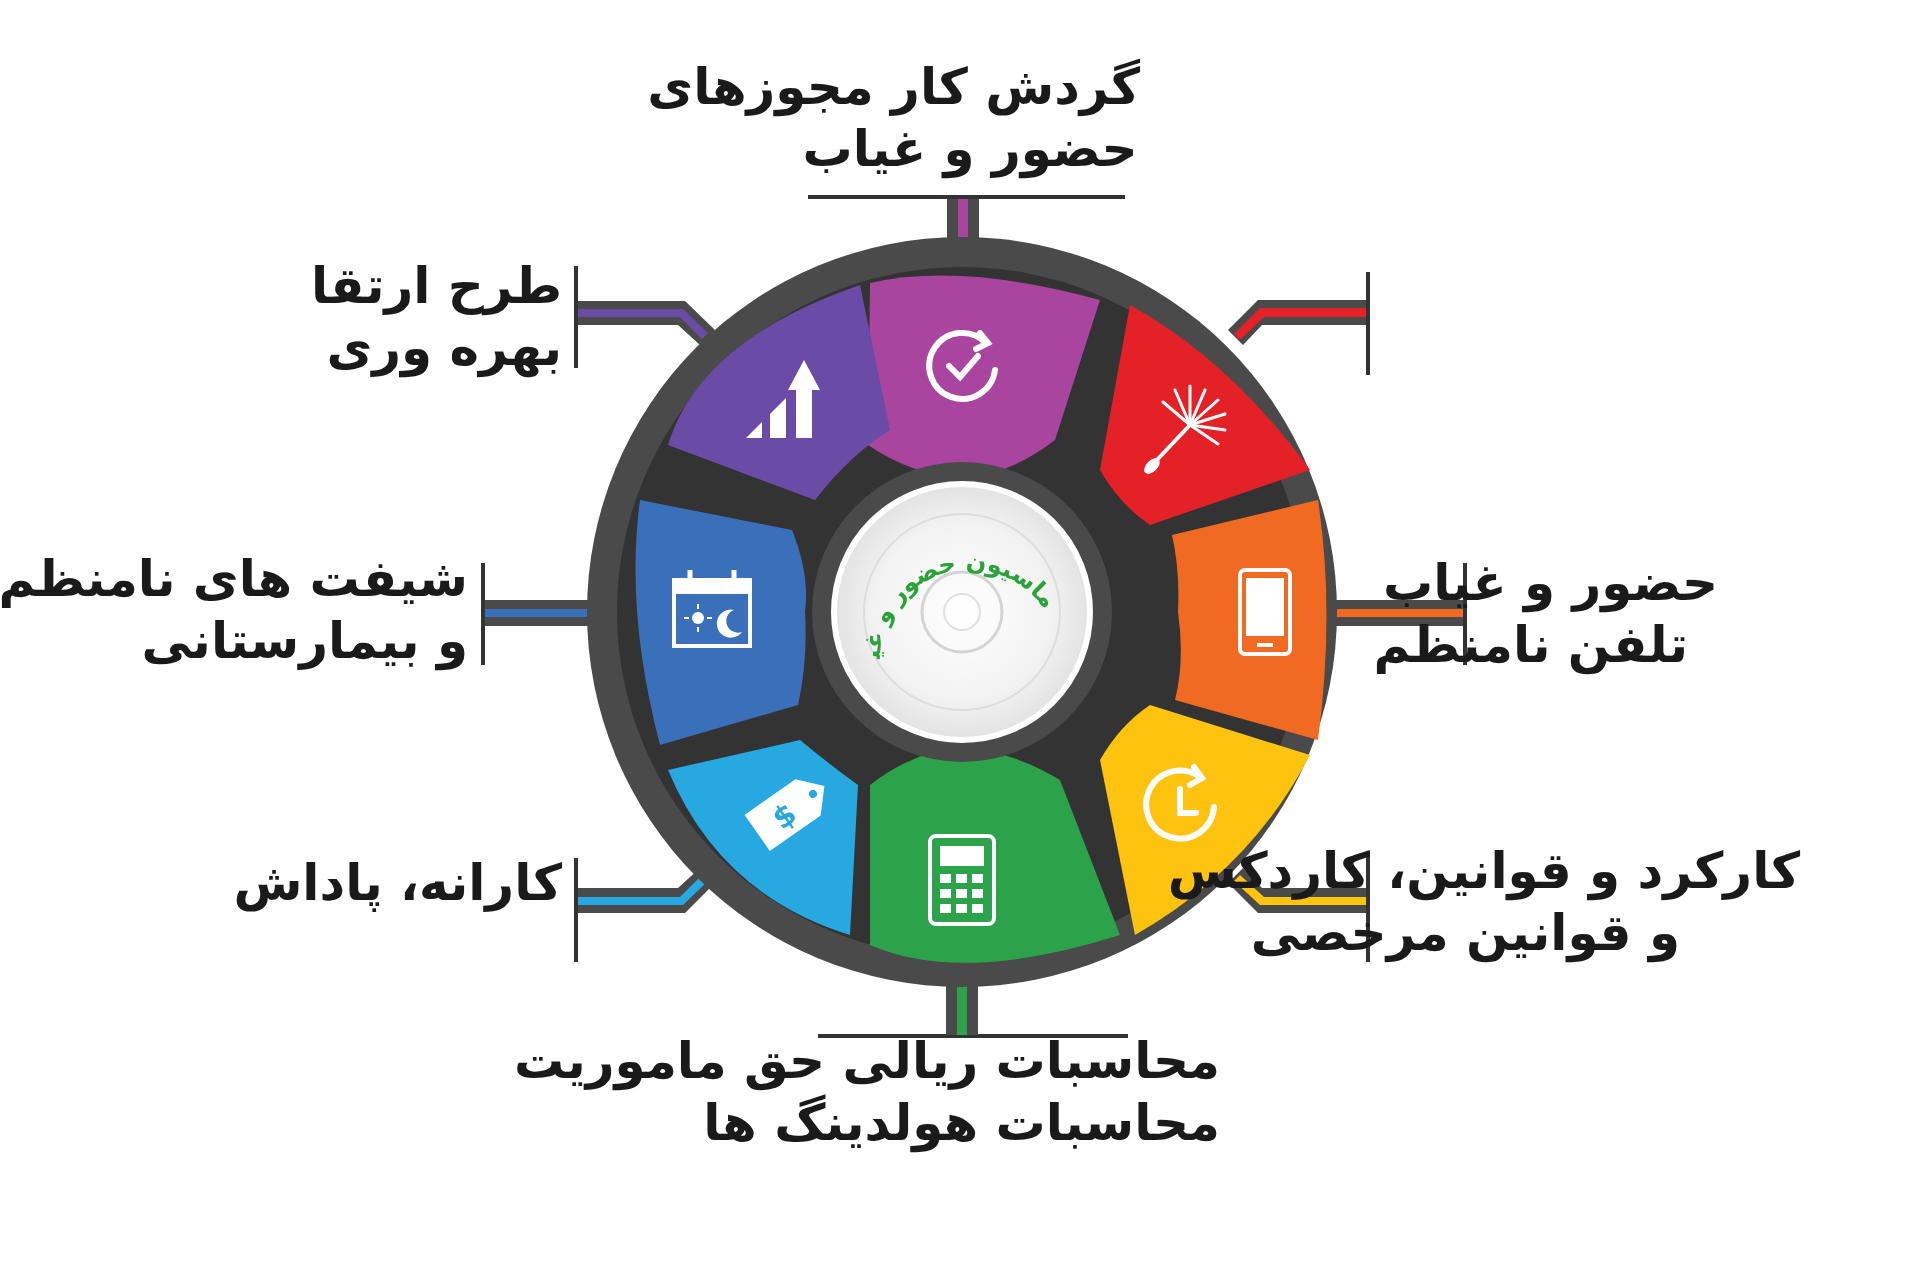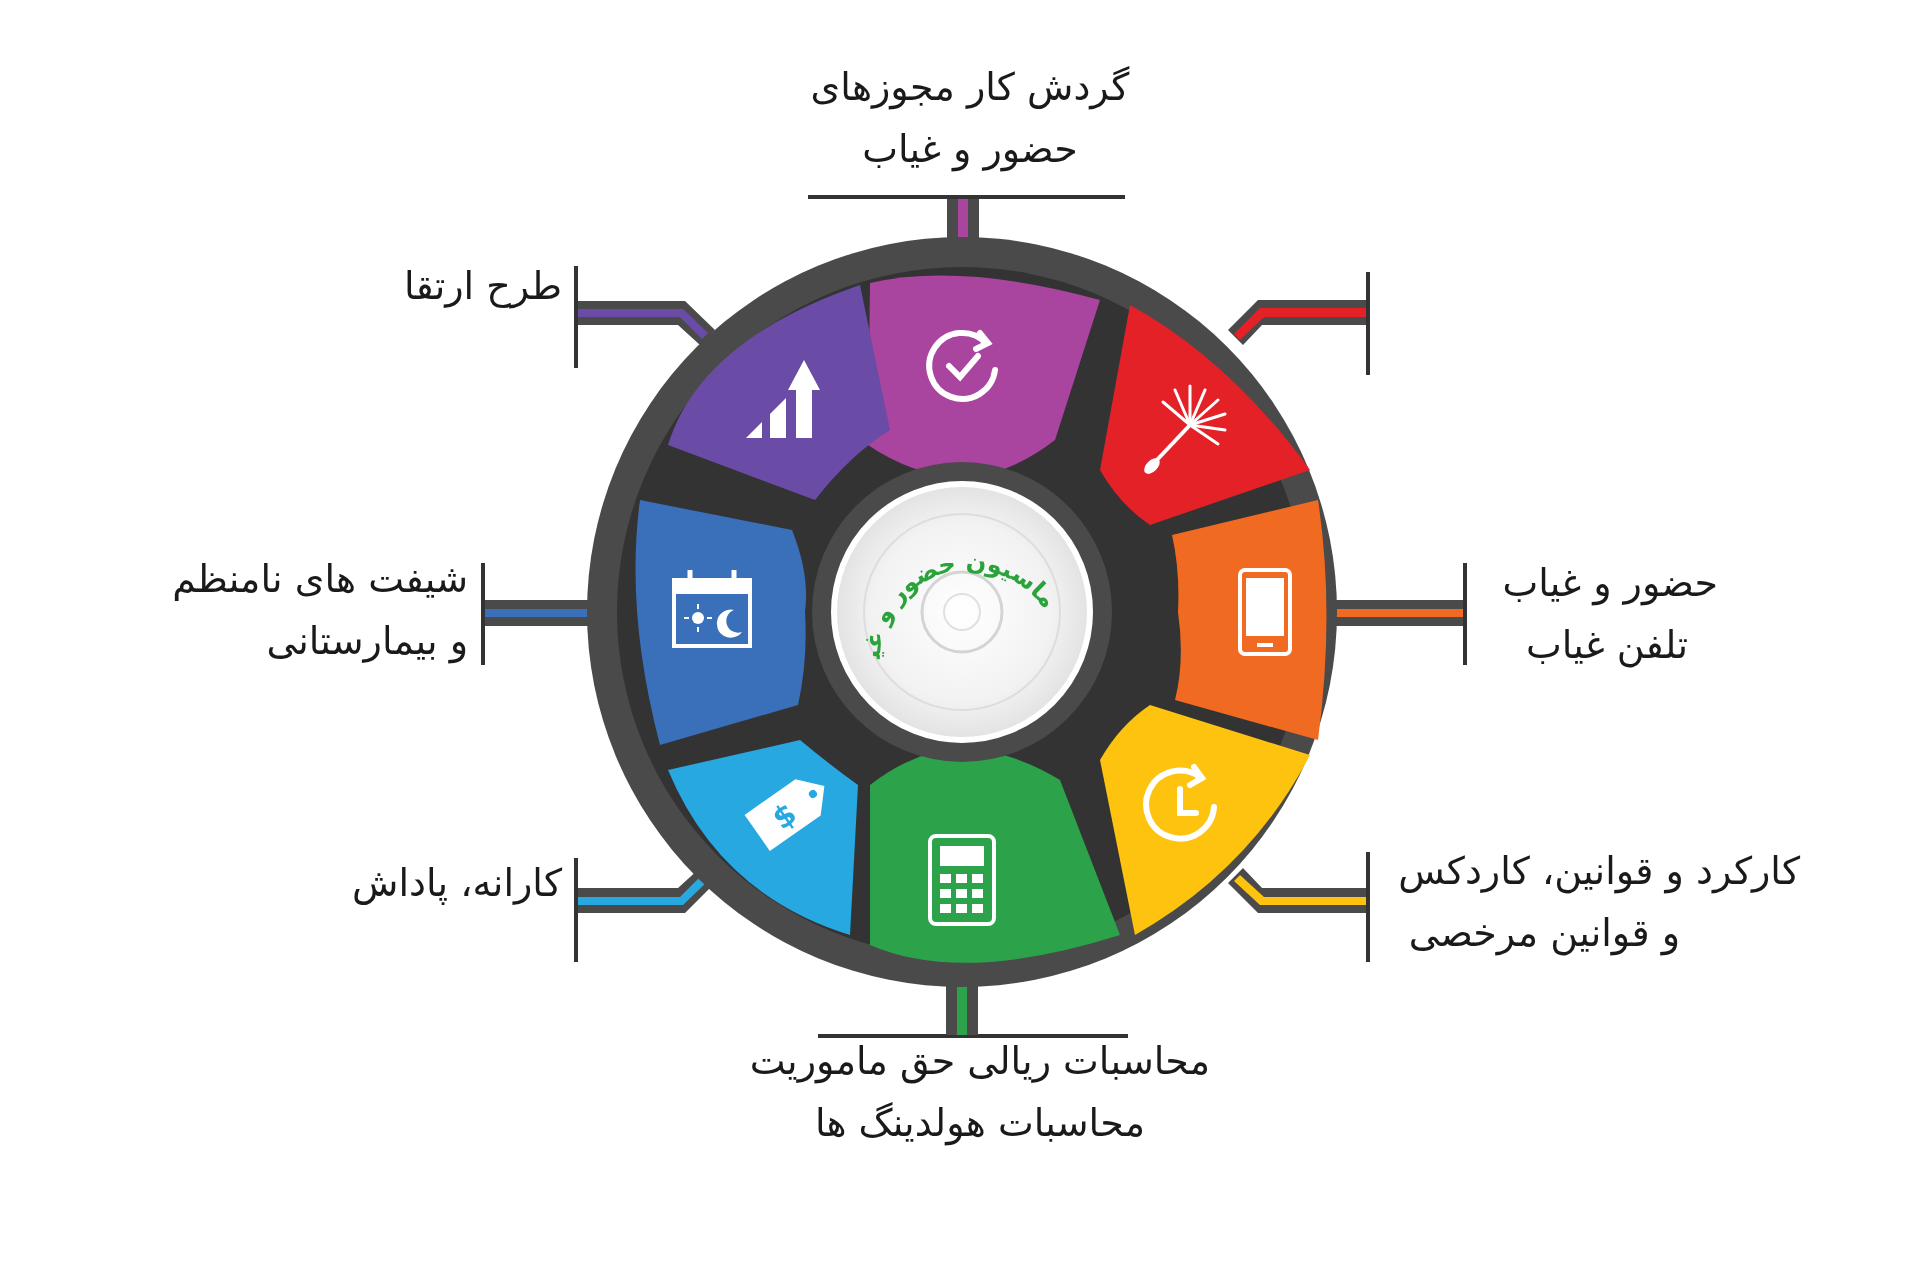--- a/index.html
+++ b/index.html
@@ -1,20 +1,20 @@
 <!DOCTYPE html>
 <html><head>
 <meta charset="utf-8">
 <style>
   html, body { margin: 0; padding: 0; background: #ffffff; }
   body { width: 1920px; height: 1280px; position: relative; overflow: hidden;
          font-family: "DejaVu Sans", sans-serif; }
   #stage { position: absolute; left: 0; top: 0; width: 1920px; height: 1280px; }
   .label { position: absolute; direction: rtl; color: #1a1a1a;
-           font-family: "DejaVu Sans", sans-serif; font-size: 38px; line-height: 62px; white-space: nowrap; }
+           font-family: "DejaVu Sans", sans-serif; font-size: 50px; line-height: 62px; white-space: nowrap; font-weight: bold; }
   .label .line { display: block; }
   .label.right-side { text-align: right; }
   .label.left-side { text-align: right; }
   .label.center { text-align: center; }
 </style>
 </head>
 <body>
 
 <div id="stage">
   <svg width="1920" height="1280" viewBox="0 0 1920 1280">
@@ -175,33 +175,34 @@
 
   
   <div class="label center" style="left:800px; top:56px; width:340px;">
     <span class="line">گردش کار مجوزهای</span>
     <span class="line">حضور و غیاب</span>
   </div>
   <div class="label right-side" style="left:1395px; top:258px; width:250px; direction:rtl; text-align:right;">
   </div>
   <div class="label right-side" style="left:1478px; top:552px; width:240px;">
     <span class="line">حضور و غیاب</span>
-    <span class="line" style="padding-right:30px;">تلفن غیاب</span>
+    <span class="line" style="padding-right:30px;">تلفن نامنظم</span>
   </div>
   <div class="label right-side" style="left:1380px; top:840px; width:420px;">
     <span class="line">کارکرد و قوانین، کاردکس</span>
     <span class="line" style="padding-right:120px;">و قوانین  مرخصی</span>
   </div>
   <div class="label center" style="left:740px; top:1030px; width:480px; line-height:62px;">
     <span class="line">محاسبات ریالی حق ماموریت</span>
     <span class="line">محاسبات  هولدینگ ها</span>
   </div>
   <div class="label left-side" style="left:330px; top:852px; width:232px;">
     <span class="line">کارانه، پاداش</span>
   </div>
   <div class="label left-side" style="left:140px; top:548px; width:328px;">
     <span class="line">شیفت های نامنظم</span>
     <span class="line">و بیمارستانی</span>
   </div>
   <div class="label left-side" style="left:380px; top:255px; width:182px;">
     <span class="line">طرح ارتقا</span>
+    <span class="line">بهره وری</span>
   </div>
 </div>
 
 </body></html>

